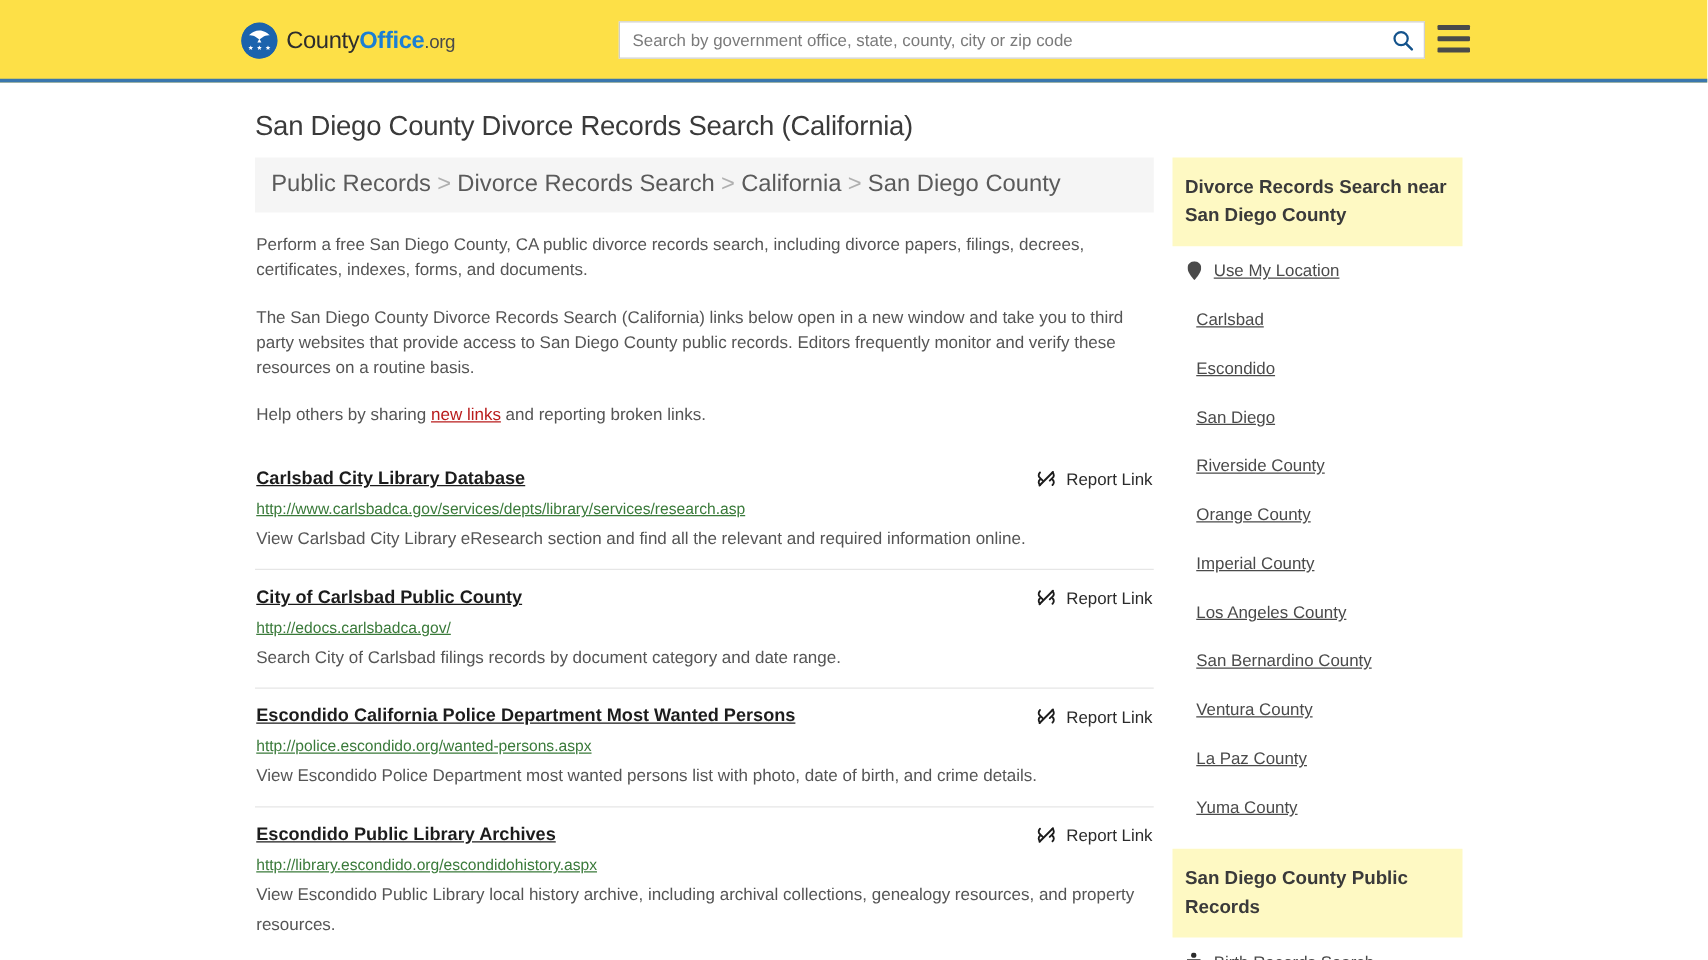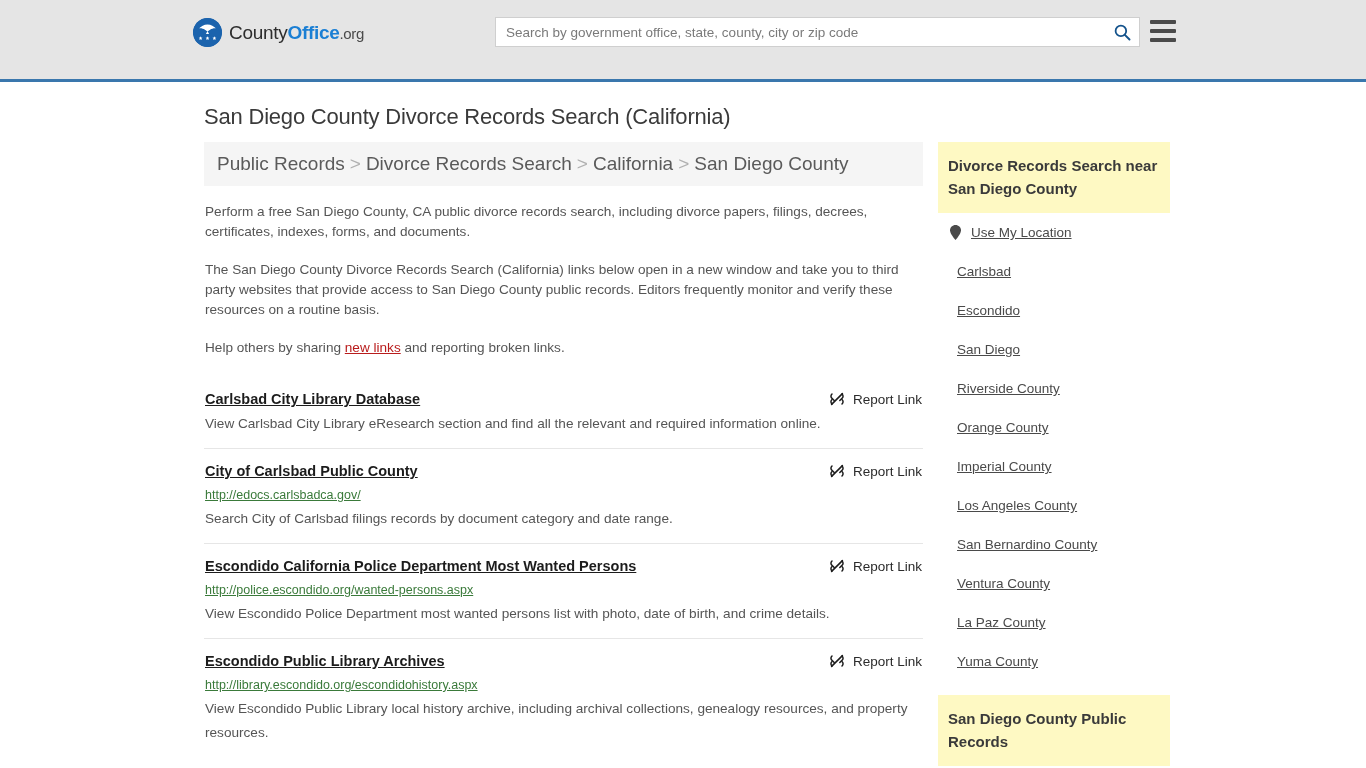--- a/index.html
+++ b/index.html
@@ -8,22 +8,22 @@
     width: 1366px; height: 768px;
     overflow: hidden;
     background: #ffffff;
     font-family: "Liberation Sans", sans-serif;
     color: #333333;
   }
 
   
   .site-header {
     position: relative;
-    height: 82px;
-    background: #e5e5e5;
+    height: 66px;
+    background: #fde047;
     border-bottom: 3px solid #3a77ad;
   }
   .logo-wrap {
     position: absolute;
     left: 193px; top: 18px;
     display: flex; align-items: center; gap: 7px;
     text-decoration: none;
   }
   .logo-mark {
     width: 29px; height: 29px;
@@ -272,20 +272,21 @@
             <svg width="16" height="16" viewBox="0 0 16 16" aria-hidden="true">
               <path d="M3.0 3.0 C1.6 4.4 1.6 6.3 3.0 7.3 L5.2 9.5" fill="none" stroke="#1c1c1c" stroke-width="1.5" stroke-linecap="round"></path>
               <path d="M13.0 3.0 C14.4 4.4 14.4 6.3 13.0 7.3 L10.8 9.5" fill="none" stroke="#1c1c1c" stroke-width="1.5" stroke-linecap="round"></path>
               <path d="M3.0 13.0 C1.6 11.6 1.6 9.7 3.0 8.7" fill="none" stroke="#1c1c1c" stroke-width="1.5" stroke-linecap="round"></path>
               <path d="M13.0 13.0 C14.4 11.6 14.4 9.7 13.0 8.7" fill="none" stroke="#1c1c1c" stroke-width="1.5" stroke-linecap="round"></path>
               <line x1="2.6" y1="13.4" x2="13.4" y2="2.6" stroke="#1c1c1c" stroke-width="1.5" stroke-linecap="round"></line>
             </svg>
             <span class="rl-label">Report Link</span>
           </span>
         </div>
+        <a class="result-url" href="#">http://www.carlsbadca.gov/services/depts/library/services/research.asp</a>
         <div class="result-desc">View Carlsbad City Library eResearch section and find all the relevant and required information online.</div>
       </div>
 
       <div class="result">
         <div class="result-head">
           <a class="result-title" href="#">City of Carlsbad Public County</a>
           <span class="report-link">
             <svg width="16" height="16" viewBox="0 0 16 16" aria-hidden="true">
               <path d="M3.0 3.0 C1.6 4.4 1.6 6.3 3.0 7.3 L5.2 9.5" fill="none" stroke="#1c1c1c" stroke-width="1.5" stroke-linecap="round"></path>
               <path d="M13.0 3.0 C14.4 4.4 14.4 6.3 13.0 7.3 L10.8 9.5" fill="none" stroke="#1c1c1c" stroke-width="1.5" stroke-linecap="round"></path>

